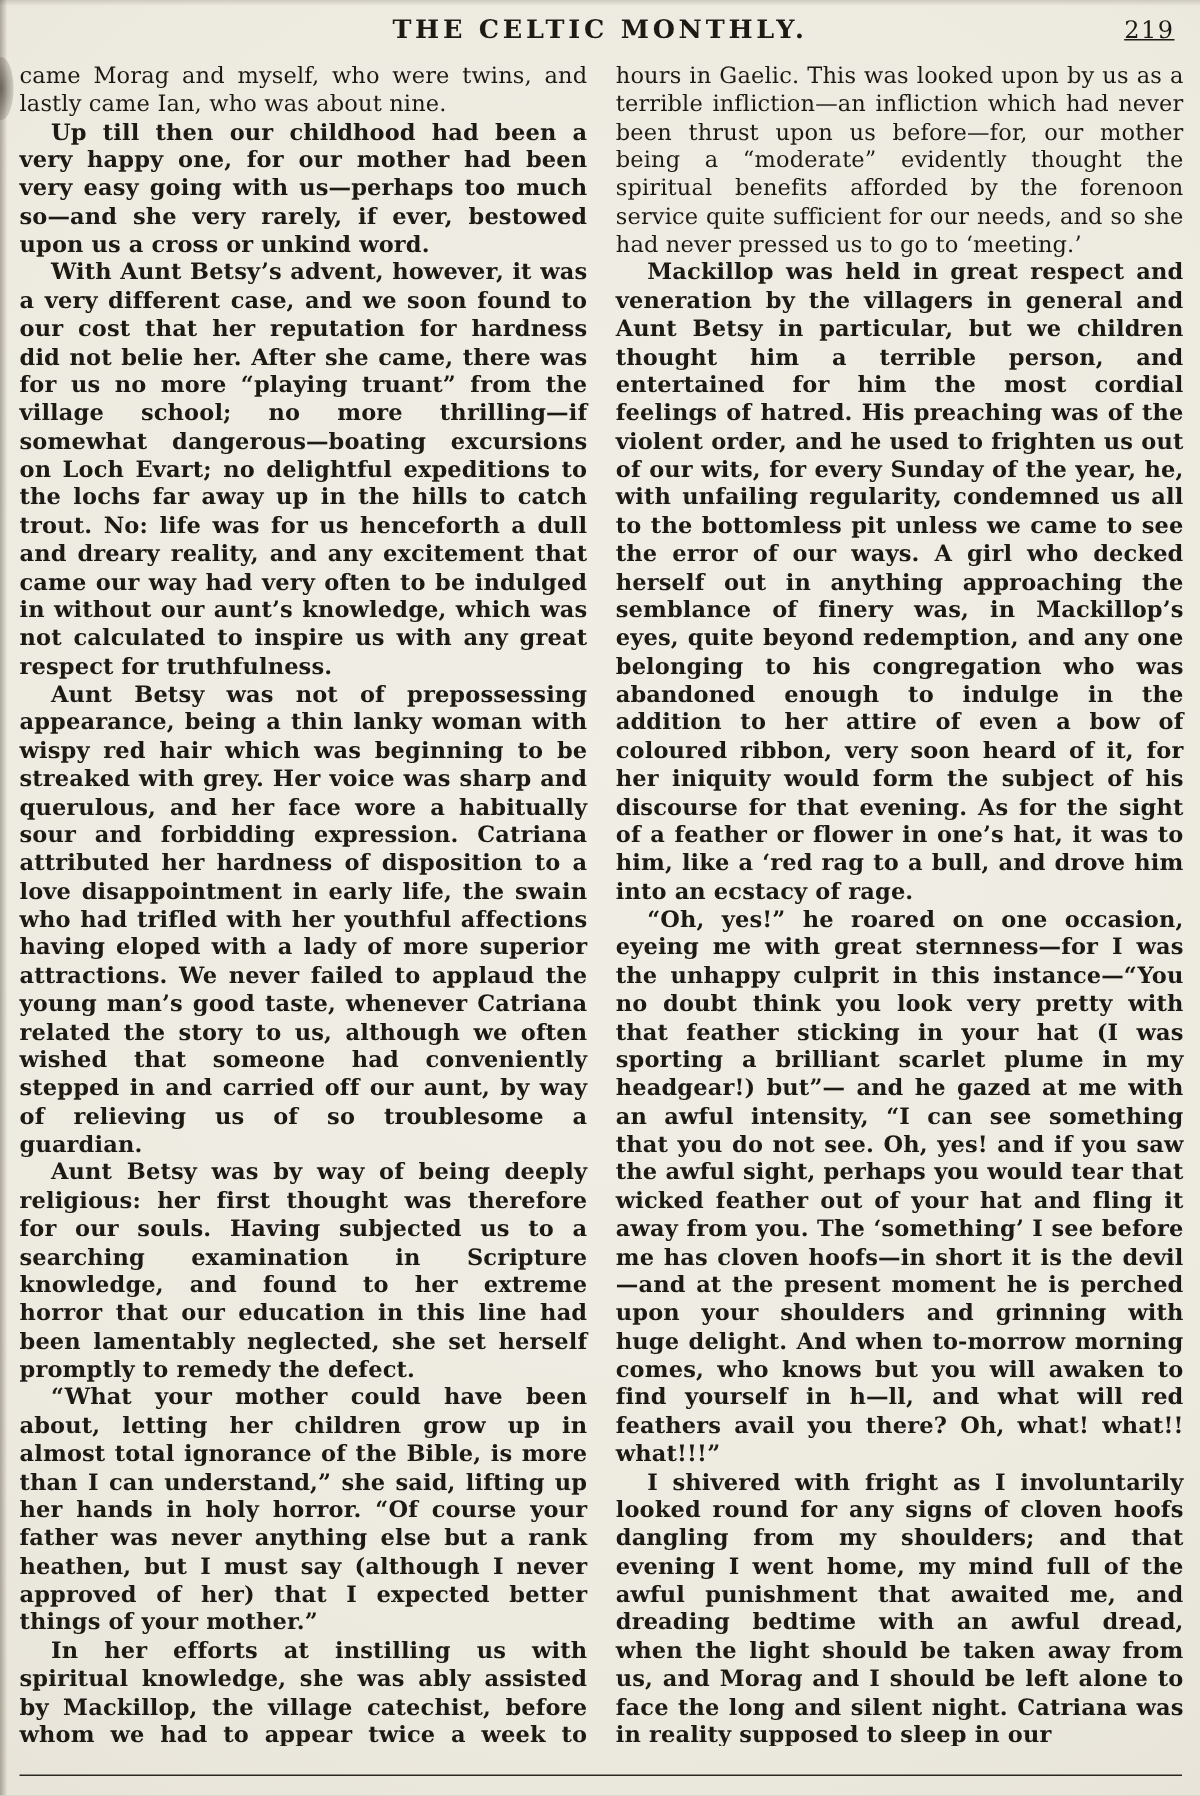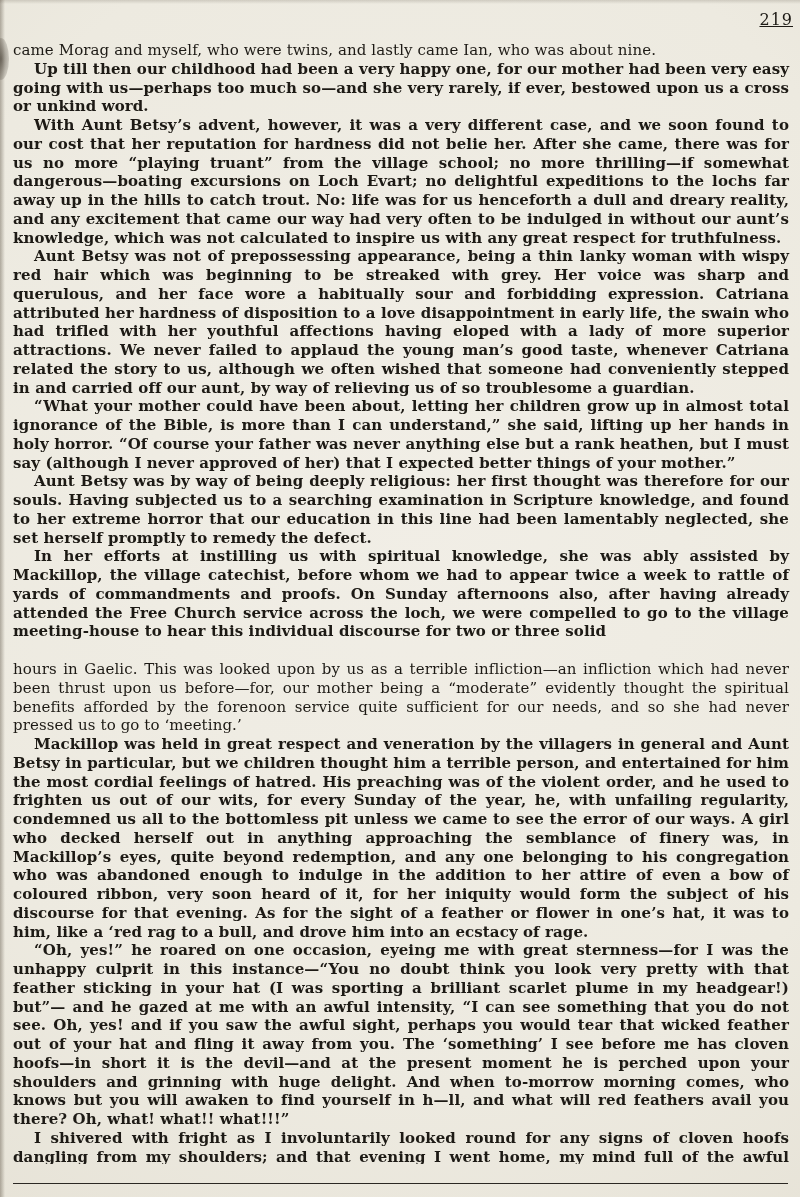--- a/index.html
+++ b/index.html
@@ -40,32 +40,31 @@
     height: 34px;
   }
   .journal-title {
     text-align: center;
     font-weight: bold;
     font-size: 17px;
     letter-spacing: 2.5px;
   }
   .page-number {
     position: absolute;
-    right: 7px; top: 10px;
+    right: 17px; top: 10px;
     font-size: 16px;
     letter-spacing: 1px;
     text-decoration: underline;
   }
   .columns {
     display: flex;
     gap: 19px;
     padding: 7px 11px 0 13px;
     height: 1130px;
     overflow: hidden;
-    flex-direction: column;
   }
   .col {
     flex: 1;
     text-align: justify;
     font-size: 15px;
     line-height: 18.75px;
     letter-spacing: 0.1px;
   }
   .col p { margin: 0; }
   .col p.indent { text-indent: 21px; font-weight: bold; }
@@ -78,31 +77,32 @@
 </style>
 </head>
 <body>
 
 <div class="page">
   <div class="edge-shade-left"></div>
   <div class="edge-shade-top"></div>
   <div class="corner-smudge"></div>
 
   <div class="header">
+    <div class="journal-title">THE CELTIC MONTHLY.</div>
     <div class="page-number">219</div>
   </div>
 
   <div class="columns">
     <div class="col">
         <p>came Morag and myself, who were twins, and lastly came Ian, who was about nine.</p>
         <p class="indent">Up till then our childhood had been a very happy one, for our mother had been very easy going with us—perhaps too much so—and she very rarely, if ever, bestowed upon us a cross or unkind word.</p>
         <p class="indent">With Aunt Betsy’s advent, however, it was a very different case, and we soon found to our cost that her reputation for hardness did not belie her. After she came, there was for us no more “playing truant” from the village school; no more thrilling—if somewhat dangerous—boating excursions on Loch Evart; no delightful expeditions to the lochs far away up in the hills to catch trout. No: life was for us henceforth a dull and dreary reality, and any excitement that came our way had very often to be indulged in without our aunt’s knowledge, which was not calculated to inspire us with any great respect for truthfulness.</p>
         <p class="indent">Aunt Betsy was not of prepossessing appearance, being a thin lanky woman with wispy red hair which was beginning to be streaked with grey. Her voice was sharp and querulous, and her face wore a habitually sour and forbidding expression. Catriana attributed her hardness of disposition to a love disappointment in early life, the swain who had trifled with her youthful affections having eloped with a lady of more superior attractions. We never failed to applaud the young man’s good taste, whenever Catriana related the story to us, although we often wished that someone had conveniently stepped in and carried off our aunt, by way of relieving us of so troublesome a guardian.</p>
+        <p class="indent">Aunt Betsy was by way of being deeply religious: her first thought was therefore for our souls. Having subjected us to a searching examination in Scripture knowledge, and found to her extreme horror that our education in this line had been lamentably neglected, she set herself promptly to remedy the defect.</p>
         <p class="indent">“What your mother could have been about, letting her children grow up in almost total ignorance of the Bible, is more than I can understand,” she said, lifting up her hands in holy horror. “Of course your father was never anything else but a rank heathen, but I must say (although I never approved of her) that I expected better things of your mother.”</p>
-        <p class="indent">Aunt Betsy was by way of being deeply religious: her first thought was therefore for our souls. Having subjected us to a searching examination in Scripture knowledge, and found to her extreme horror that our education in this line had been lamentably neglected, she set herself promptly to remedy the defect.</p>
         <p class="indent">In her efforts at instilling us with spiritual knowledge, she was ably assisted by Mackillop, the village catechist, before whom we had to appear twice a week to rattle of yards of commandments and proofs. On Sunday afternoons also, after having already attended the Free Church service across the loch, we were compelled to go to the village meeting-house to hear this individual discourse for two or three solid</p>
       </div>
     <div class="col">
         <p>hours in Gaelic. This was looked upon by us as a terrible infliction—an infliction which had never been thrust upon us before—for, our mother being a “moderate” evidently thought the spiritual benefits afforded by the forenoon service quite sufficient for our needs, and so she had never pressed us to go to ‘meeting.’</p>
         <p class="indent">Mackillop was held in great respect and veneration by the villagers in general and Aunt Betsy in particular, but we children thought him a terrible person, and entertained for him the most cordial feelings of hatred. His preaching was of the violent order, and he used to frighten us out of our wits, for every Sunday of the year, he, with unfailing regularity, condemned us all to the bottomless pit unless we came to see the error of our ways. A girl who decked herself out in anything approaching the semblance of finery was, in Mackillop’s eyes, quite beyond redemption, and any one belonging to his congregation who was abandoned enough to indulge in the addition to her attire of even a bow of coloured ribbon, very soon heard of it, for her iniquity would form the subject of his discourse for that evening. As for the sight of a feather or flower in one’s hat, it was to him, like a ‘red rag to a bull, and drove him into an ecstacy of rage.</p>
         <p class="indent">“Oh, yes!” he roared on one occasion, eyeing me with great sternness—for I was the unhappy culprit in this instance—“You no doubt think you look very pretty with that feather sticking in your hat (I was sporting a brilliant scarlet plume in my headgear!) but”— and he gazed at me with an awful intensity, “I can see something that you do not see. Oh, yes! and if you saw the awful sight, perhaps you would tear that wicked feather out of your hat and fling it away from you. The ‘something’ I see before me has cloven hoofs—in short it is the devil—and at the present moment he is perched upon your shoulders and grinning with huge delight. And when to-morrow morning comes, who knows but you will awaken to find yourself in h—ll, and what will red feathers avail you there? Oh, what! what!! what!!!”</p>
         <p class="indent">I shivered with fright as I involuntarily looked round for any signs of cloven hoofs dangling from my shoulders; and that evening I went home, my mind full of the awful punishment that awaited me, and dreading bedtime with an awful dread, when the light should be taken away from us, and Morag and I should be left alone to face the long and silent night. Catriana was in reality supposed to sleep in our</p>
       </div>
   </div>
 

